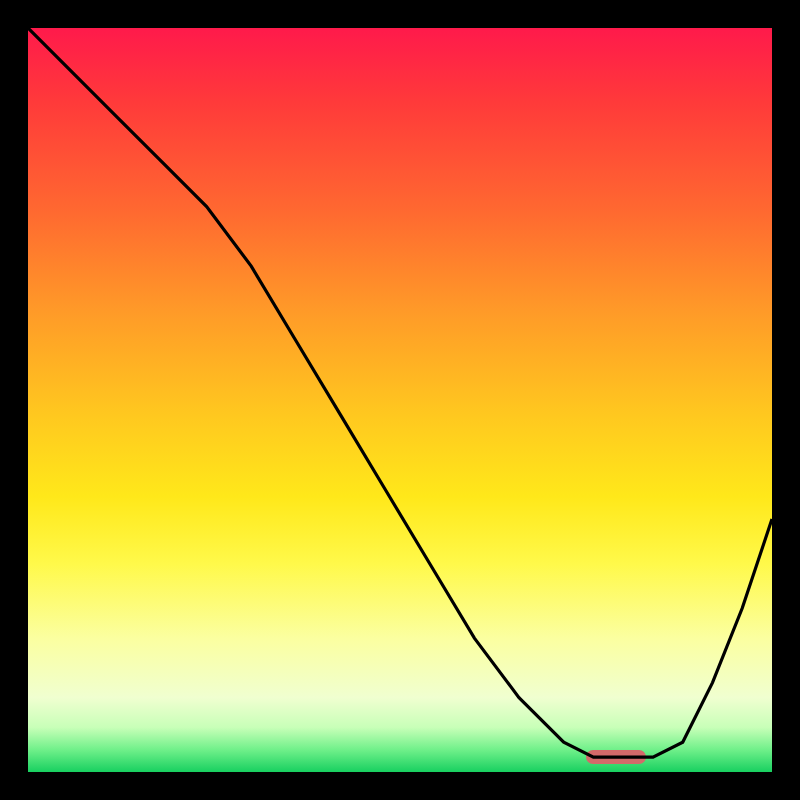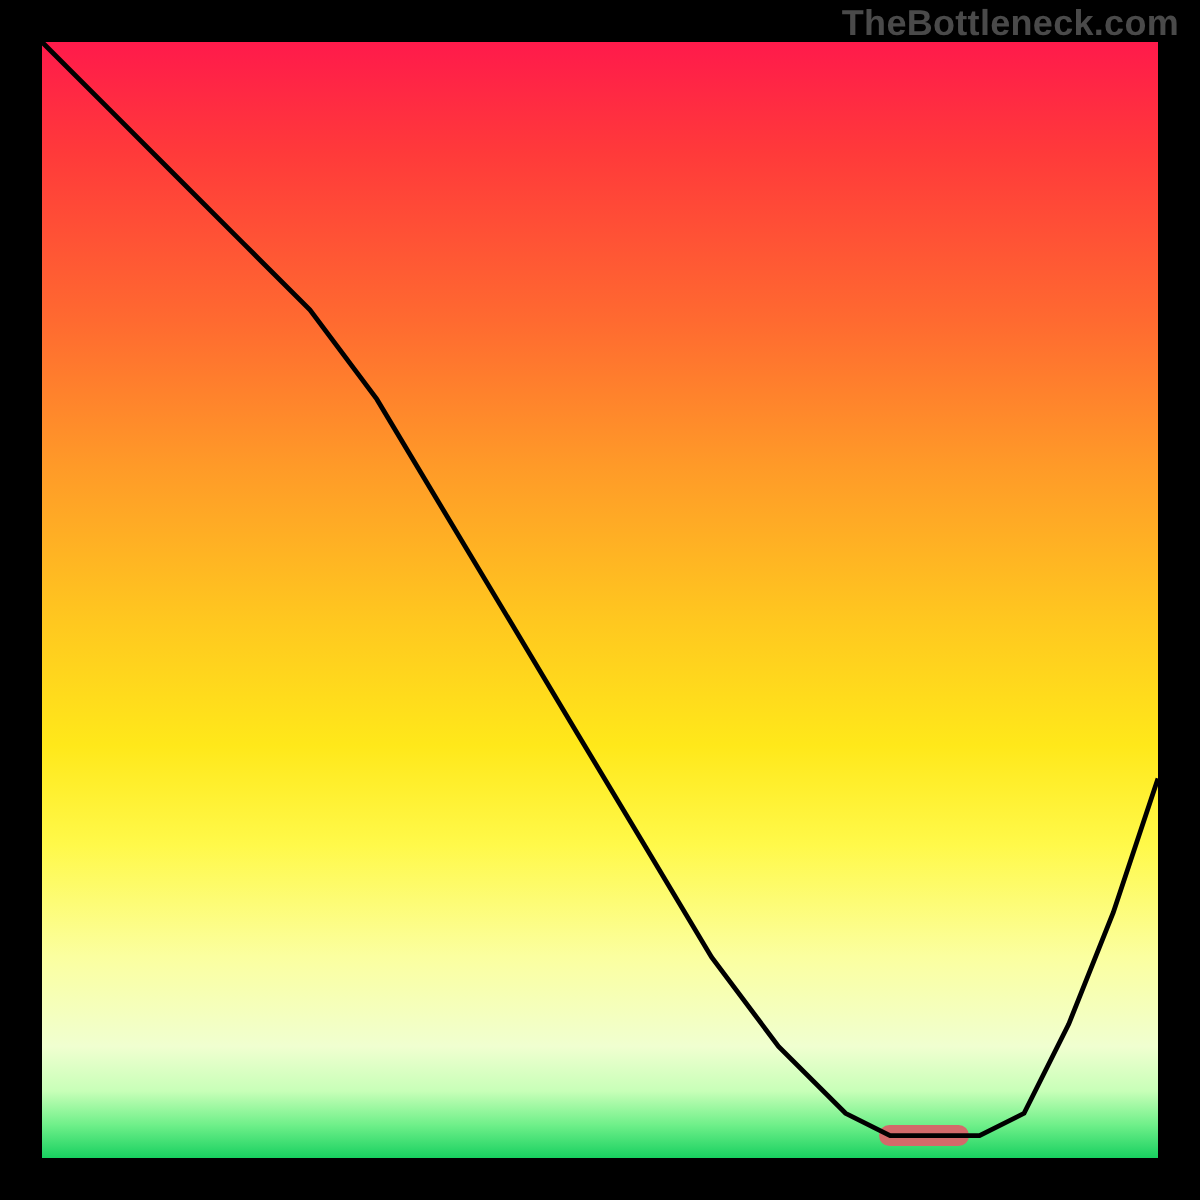--- a/index.html
+++ b/index.html
@@ -63,21 +63,20 @@
     height: 14px;
     border-radius: 7px;
     background: #d36a6a;
     z-index: 2;
   }
 </style>
 </head>
 <body>
 
 <div class="frame">
-  <div class="watermark">TheBottleneck.com</div>
 
   <div class="plot">
     <svg class="curve" viewBox="0 0 744 744" preserveAspectRatio="none">
       <path id="curve-path" fill="none" stroke-width="3.2" stroke="#000000" d="M0.0 0.0 L44.6 44.6 L89.3 89.3 L133.9 133.9 L178.6 178.6 L223.2 238.1 L267.8 312.5 L312.5 386.9 L357.1 461.3 L401.8 535.7 L446.4 610.1 L491.0 669.6 L535.7 714.2 L565.4 729.1 L595.2 729.1 L625.0 729.1 L654.7 714.2 L684.5 654.7 L714.2 580.3 L744.0 491.0"></path>
     </svg>
     <div class="marker" id="marker" style="background: rgb(211, 106, 106); left: 558px; width: 59.52px; top: 722.12px;"></div>
   </div>
 </div>
 
 </body></html>

